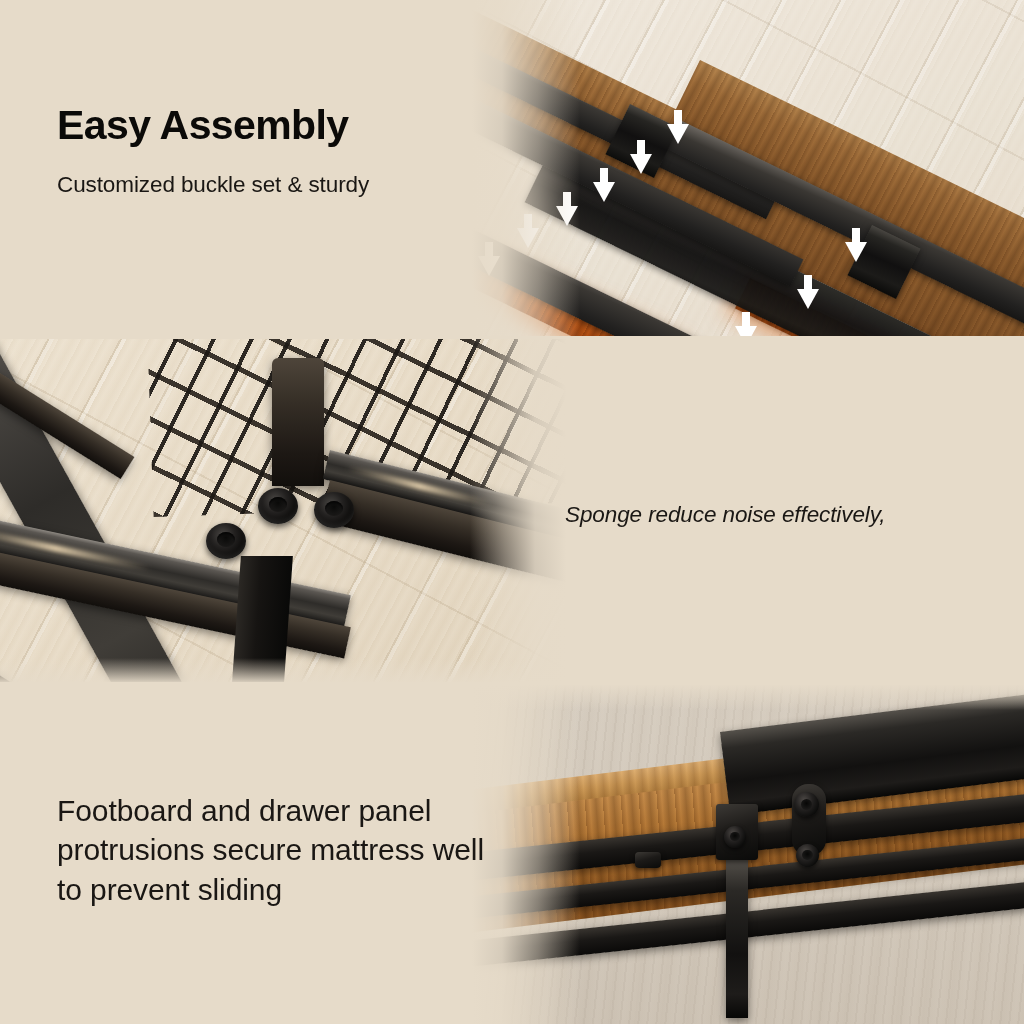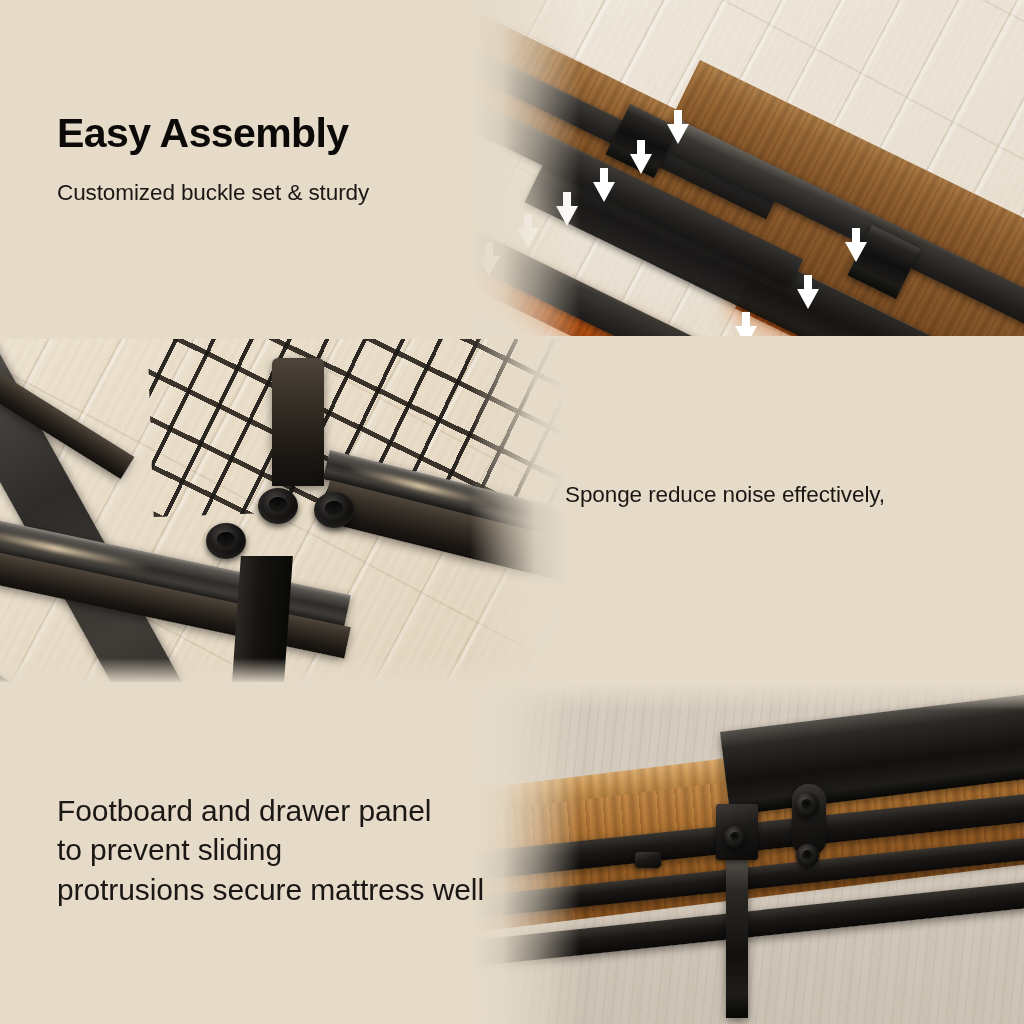--- a/index.html
+++ b/index.html
@@ -28,27 +28,27 @@
     letter-spacing:-0.6px;
     line-height:1.04;
     white-space:nowrap;
   }
   .subtitle {
     color:#1a1714;
     line-height:1.31;
     font-weight:400;
     letter-spacing:-0.1px;
   }
-  #text-1 { left:57px; top:112px; }
+  #text-1 { left:57px; top:104px; }
   #text-1 .title { font-size:41px; }
   #text-1 .subtitle { font-size:22.5px; margin-top:23px; }
 
   #text-2 { left:565px; top:474px; }
   #text-2 .title { font-size:41px; }
-  #text-2 .subtitle { font-size:22.5px; margin-top:6px; }
+  #text-2 .subtitle { font-size:22.5px; margin-top:26px;font-style:italic; }
 
   #text-3 { left:57px; top:782px; }
   #text-3 .title { font-size:41px; }
   #text-3 .subtitle { font-size:30px; margin-top:9px; }
 
   
   .photo { position:absolute; overflow:hidden; }
 
   
   #photo-1 { left:430px; top:0; width:594px; height:338px; }
@@ -374,19 +374,19 @@
       <div class="knob" style="left:366px; top:160px; width:23px; height:23px;"></div>
       <div class="knob" style="left:294px; top:142px; width:22px; height:22px;"></div>
 
       <div class="fade-left"></div>
       <div class="fade-top"></div>
     </div>
 
     <div class="text-block" id="text-3" style="top:98px; left:57px;">
       <div class="subtitle">
         <div>Footboard and drawer panel</div>
+        <div>protrusions secure mattress well</div>
         <div>to prevent sliding</div>
-        <div>protrusions secure mattress well</div>
       </div>
     </div>
   </div>
 
 </div>
 
 </body></html>

